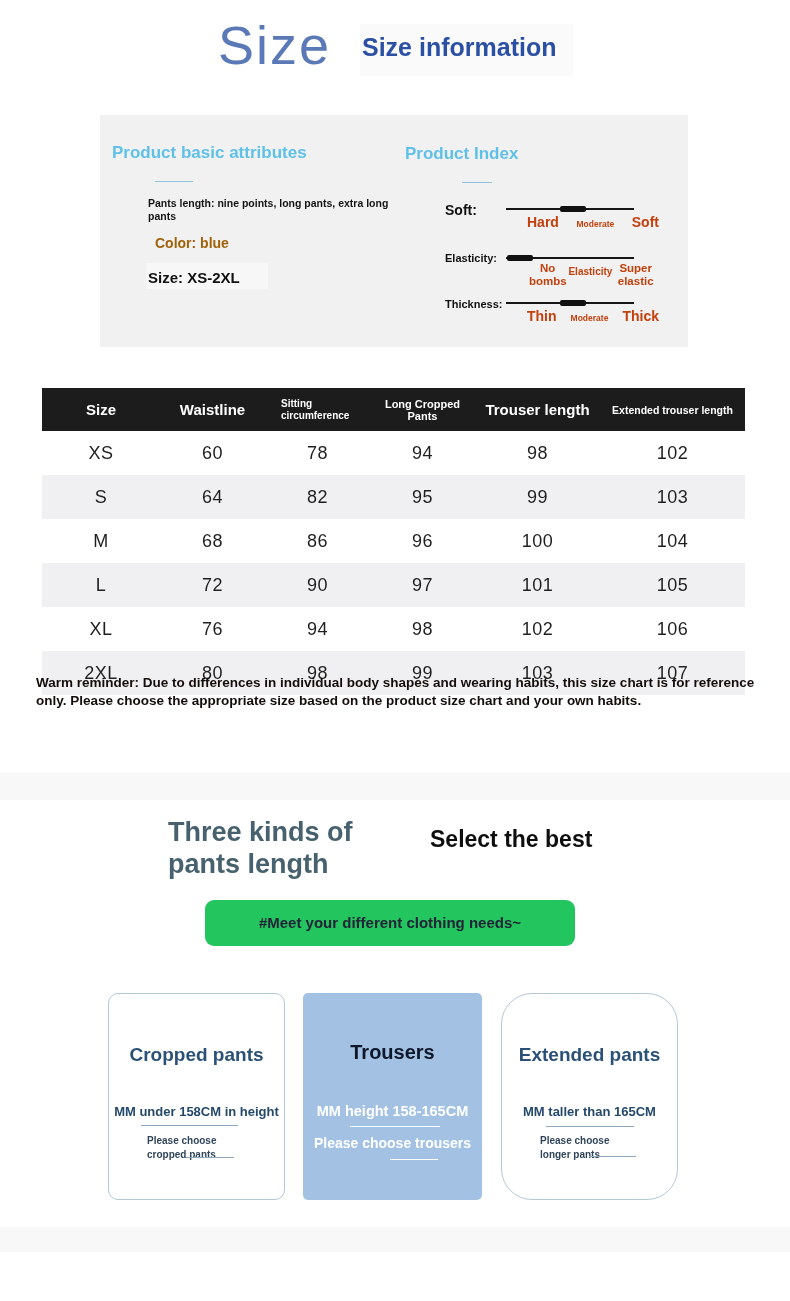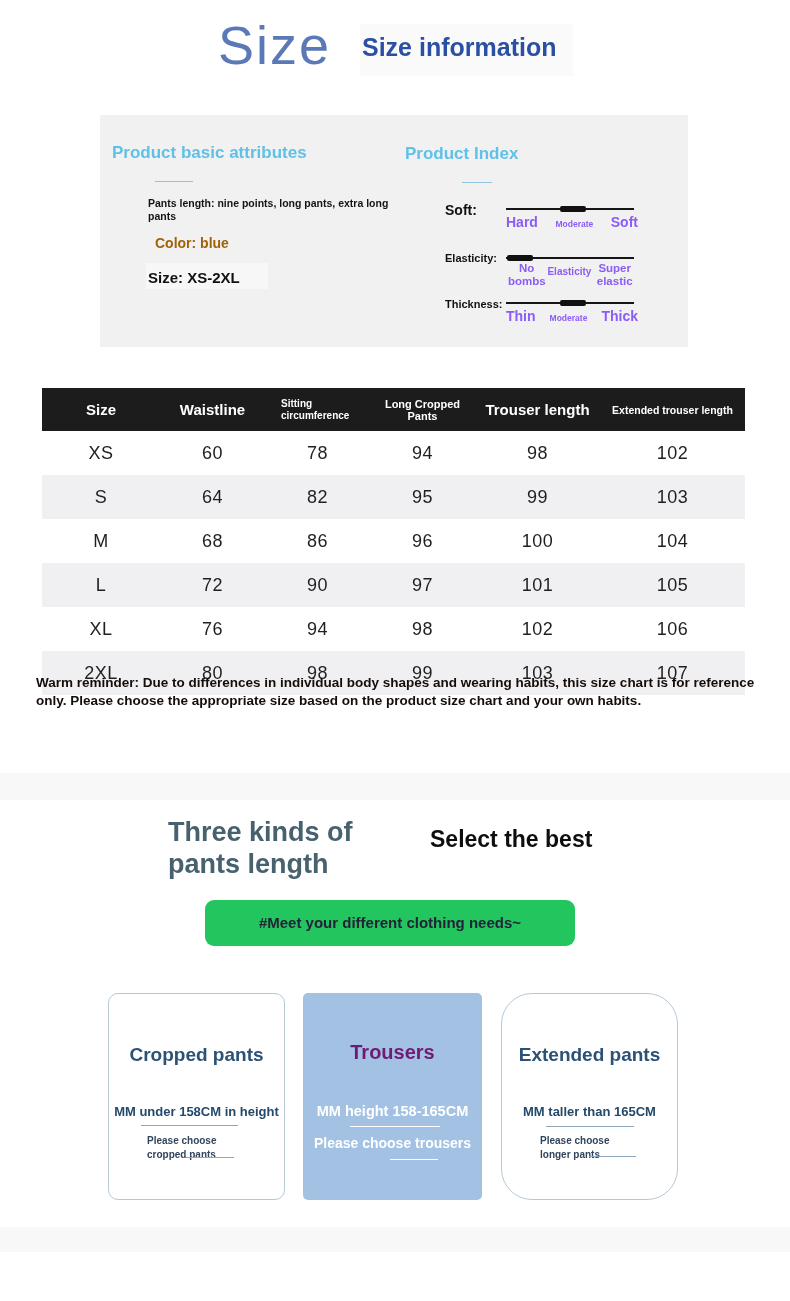--- a/index.html
+++ b/index.html
@@ -26,21 +26,21 @@
 
   .index-heading { position:absolute; left:305px; top:29px; font-size:17px; font-weight:bold; color:#5fc0e8; }
   .index-underline { position:absolute; left:362px; top:67px; width:30px; height:1px; background:#8fc3de; }
 
   .idx-label-big { position:absolute; font-size:14px; font-weight:bold; color:#111; }
   .idx-label-sm  { position:absolute; font-size:11px; font-weight:bold; color:#111; }
   .scale-line { position:absolute; width:128px; height:2px; background:#161616; }
   .scale-line .marker { position:absolute; top:-2px; height:6px; width:26px; background:#111; border-radius:2px; }
   .scale-line[data-pos="middle"] .marker { left:54px; }
   .scale-line[data-pos="left"]   .marker { left:1px; }
-  .scale-words { position:absolute; width:132px; display:flex; justify-content:space-between; color:#8b5cf6; }
+  .scale-words { position:absolute; width:132px; display:flex; justify-content:space-between; color:#c2410c;margin-left:21px; }
   .scale-words .w-big { font-size:14px; font-weight:bold; }
   .scale-words .w-sm  { font-size:8.5px; font-weight:bold; padding-top:5px; }
   .scale-words.two-line { align-items:flex-start; }
   .scale-words.two-line .w-big { font-size:11.5px; width:48px; line-height:1.15; }
   .scale-words.two-line .w-sm { font-size:10px; padding-top:4px; }
   .scale-words.two-line .w-big.right { width:54px; }
 
   
   .size-table { position:absolute; left:42px; top:388px; width:703px; }
   .thead { display:flex; height:43px; align-items:center; background:#1c1c1c; color:#fff; }
@@ -74,21 +74,21 @@
   .banner-text { width:100%; text-align:center; line-height:46px; font-size:15px; font-weight:bold; color:#232338; }
 
   
   .card { position:absolute; top:993px; height:207px; background:#fff; border:1.5px solid #b5c8d6;
           border-radius:10px; }
   .card-1 { left:108px; width:177px; }
   .card-2 { left:303px; width:179px; background:#a3c2e3; border:none; border-radius:5px; }
   .card-3 { left:501px; width:177px;border-radius:31px; }
   .card-title { position:absolute; left:0; top:50px; width:100%; text-align:center; font-size:19px;
                 font-weight:bold; color:#2b5176; }
-  .card-2 .card-title { color:#701a75; font-size:20px; top:48px; }
+  .card-2 .card-title { color:#0f172a; font-size:20px; top:48px; }
   .card-sub { position:absolute; left:0; top:110px; width:100%; text-align:center; font-size:13px;
               font-weight:bold; color:#24496b; }
   .card-2 .card-sub { color:#fff; font-size:14.5px; }
   .divider-sub { position:absolute; height:1px; background:#8fa8bd; }
   .card-1 .divider-sub { left:32px; top:131px; width:97px; }
   .card-2 .divider-sub { left:47px; top:133px; width:90px; background:#fff; }
   .card-3 .divider-sub { left:44px; top:132px; width:88px; }
   .card-note { position:absolute; left:38px; top:140px; font-size:10px; font-weight:bold; color:#30455b;
                line-height:1.4; text-align:left; }
   .card-note span { display:block; }

